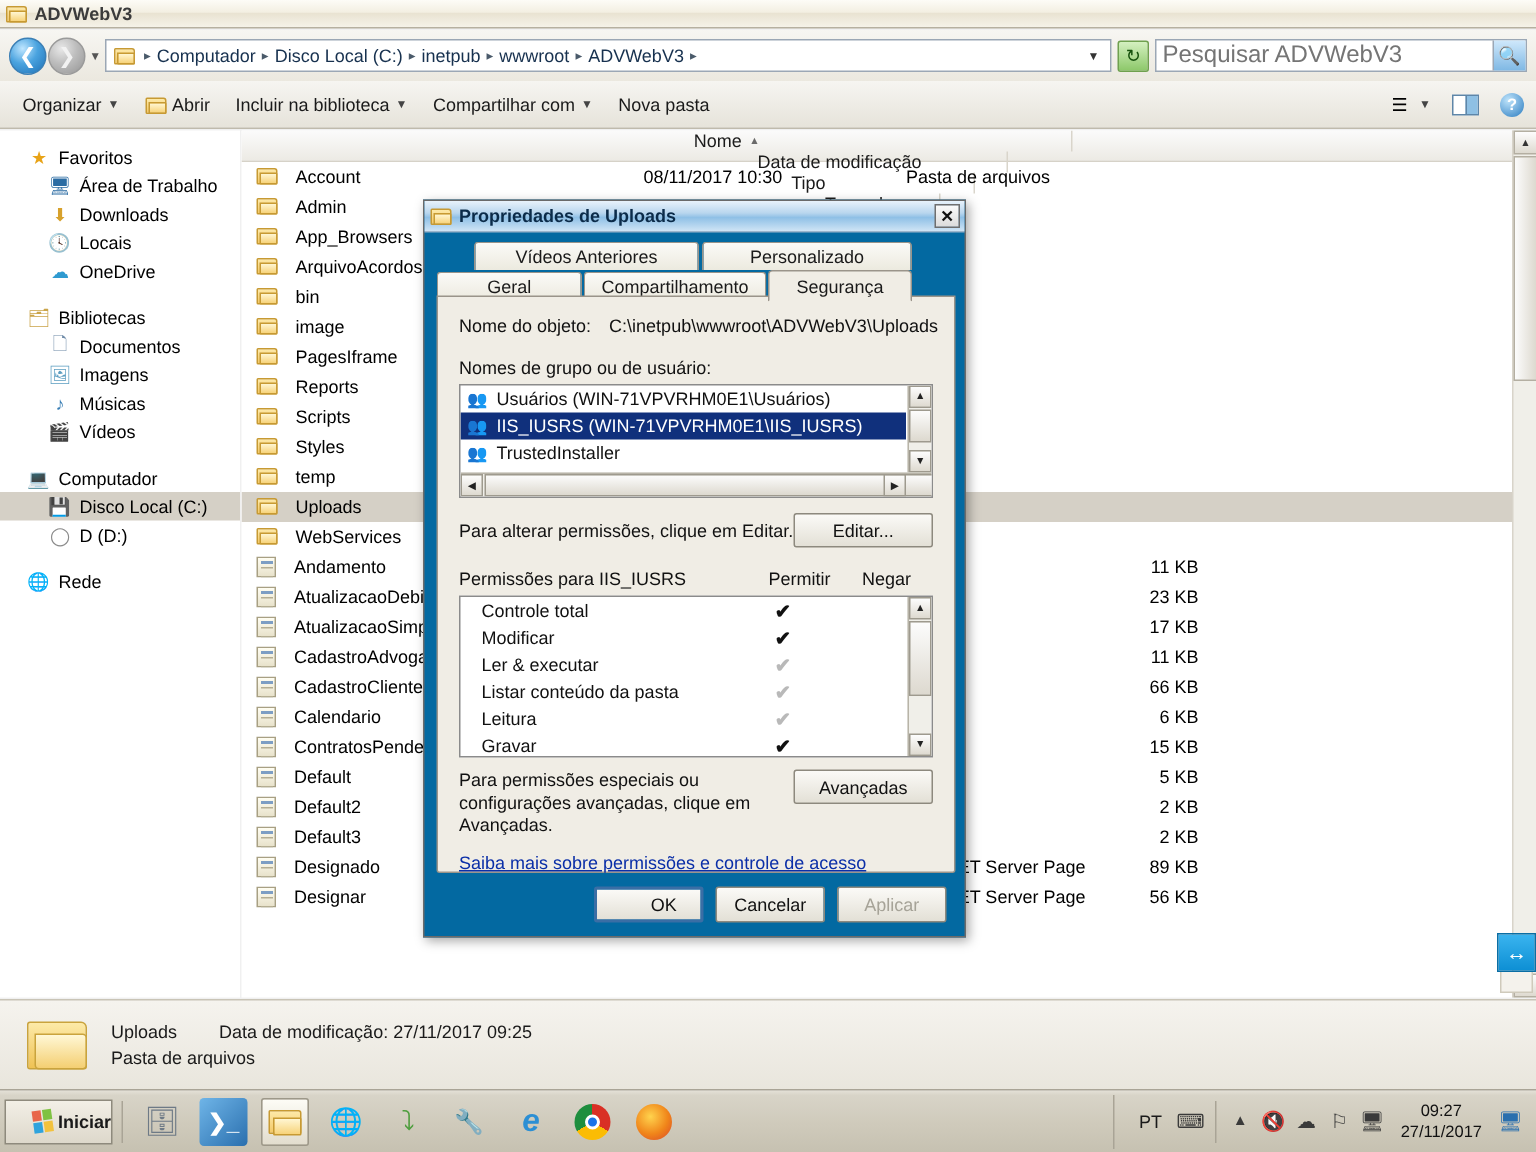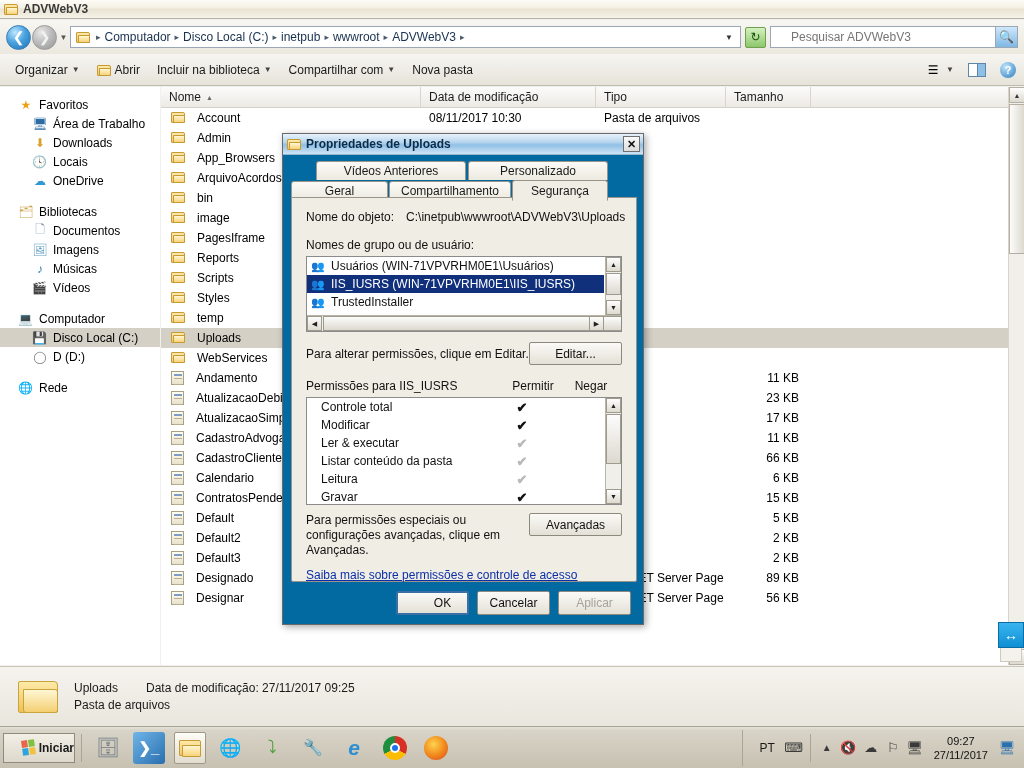--- a/index.html
+++ b/index.html
@@ -57,21 +57,21 @@
     width: 21px; height: 21px; background: linear-gradient(to bottom,#d4f0c0,#8dc86a);
     border: 1px solid #6fa04f; border-radius: 2px; display:flex; align-items:center; justify-content:center;
     color: #17520d; font-size: 12px; flex: 0 0 auto; margin-right: 4px;
   }
   .searchbox {
     width: 248px; height: 22px; background: #fff; border: 1px solid #9ba7b5;
     display: flex; align-items: center; flex: 0 0 auto;
   }
   .searchbox input {
     border: 0; outline: none; flex: 1 1 auto; font-family: "Liberation Sans", sans-serif;
-    font-size: 12px; padding: 0 20px; color: #333; background: transparent; min-width: 0;
+    font-size: 16px; padding: 0 4px; color: #333; background: transparent; min-width: 0;
   }
   .search-ic {
     width: 22px; height: 20px; display:flex; align-items:center; justify-content:center;
     background: linear-gradient(to bottom,#cfe8fb,#7fb8e4); border-left: 1px solid #9ba7b5; color:#14406b;
   }
 
   
   .cmdbar {
     position: absolute; left: 0; top: 54px; width: 1024px; height: 32px;
     background: linear-gradient(to bottom,#f6f5f1,#e6e3da);
@@ -98,21 +98,21 @@
   .nav-row.child { padding-left: 32px; }
   .nav-row.sel { background: #d5d0c6; }
   .nav-ic { width: 16px; height: 14px; flex: 0 0 auto; display:flex; align-items:center; justify-content:center; font-size: 12px; }
   .nav-gap { height: 9px; }
 
   
   .filepane { position: absolute; left: 161px; top: 87px; width: 847px; height: 578px; background: #fff; overflow: hidden; }
   .colhead {
     position: absolute; left: 0; top: 0; width: 847px; height: 21px;
     background: linear-gradient(to bottom,#fbfbfb,#eceae4); border-bottom: 1px solid #d6d2c8;
-    display: flex; align-items: center; font-size: 12px; color: #1b1b1b;
+    display: flex; align-items: center; font-size: 12px; color: #1b1b1b; flex-direction: column;
   }
   .colhead .c { height: 21px; display: flex; align-items: center; padding-left: 8px; border-right: 1px solid #d9d5cb; }
   .rows { position: absolute; left: 0; top: 21px; width: 847px; }
   .frow { display: flex; align-items: center; height: 20px; font-size: 12px; color: #000; }
   .frow.sel { background: #d5d0c6; }
   .cname { width: 260px; display: flex; gap: 12px; padding-left: 10px; overflow: hidden; white-space: nowrap; }
   .cdate { width: 175px; padding-left: 8px; white-space: nowrap; }
   .ctype { width: 130px; padding-left: 8px; white-space: nowrap; }
   .csize { width: 85px; text-align: right; padding-right: 12px; white-space: nowrap; }
   .aspx-ic { width: 13px; height: 14px; background: linear-gradient(to bottom,#fffdf2,#e8e2cb); border: 1px solid #a8a083; flex:0 0 auto; position: relative; }

